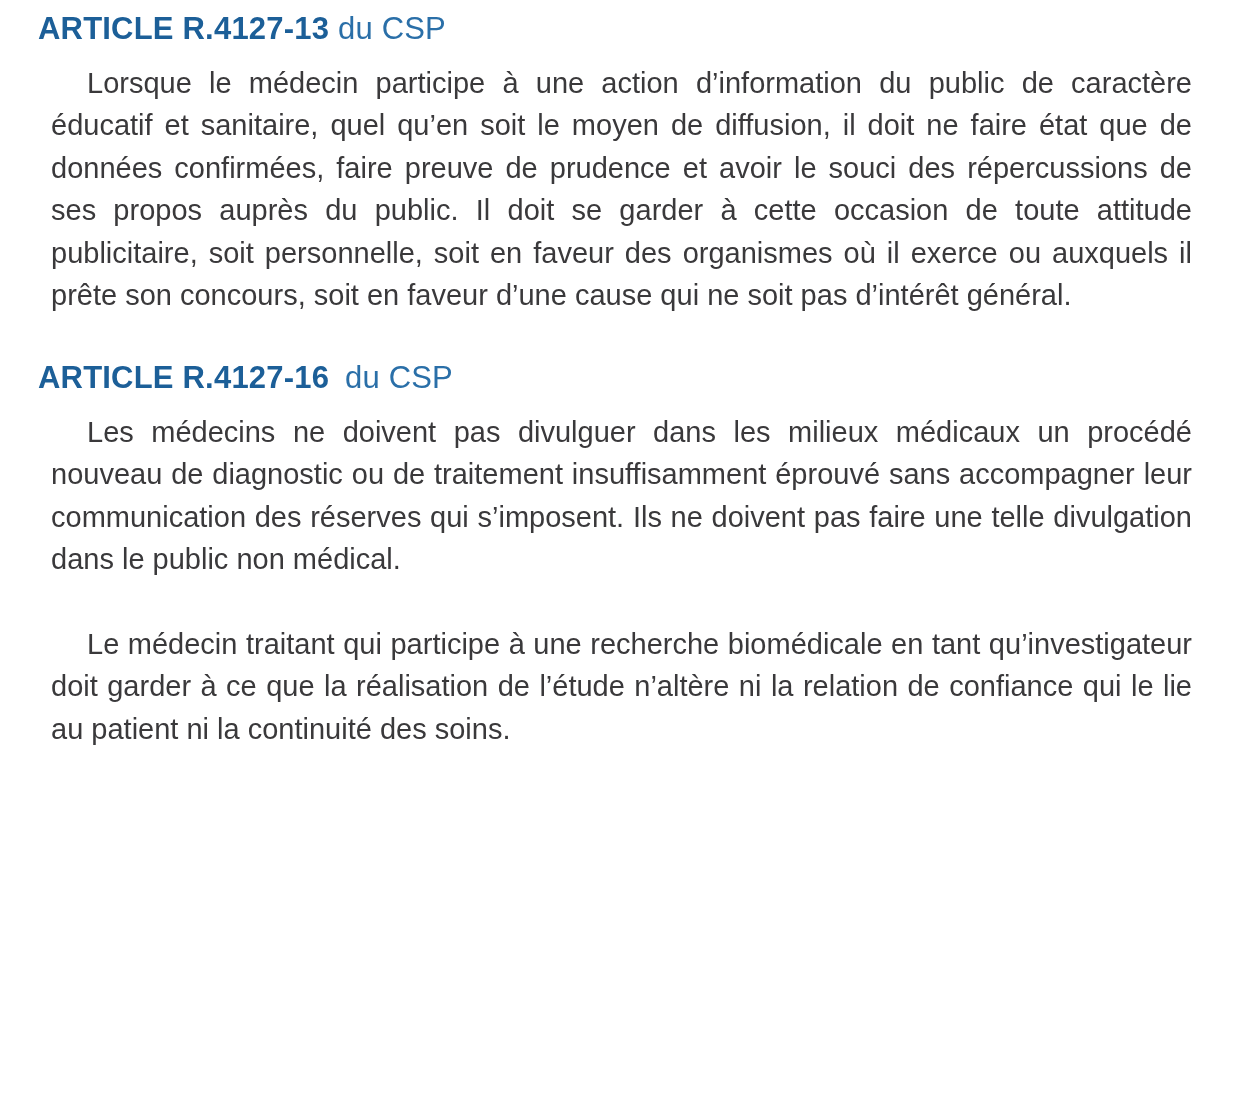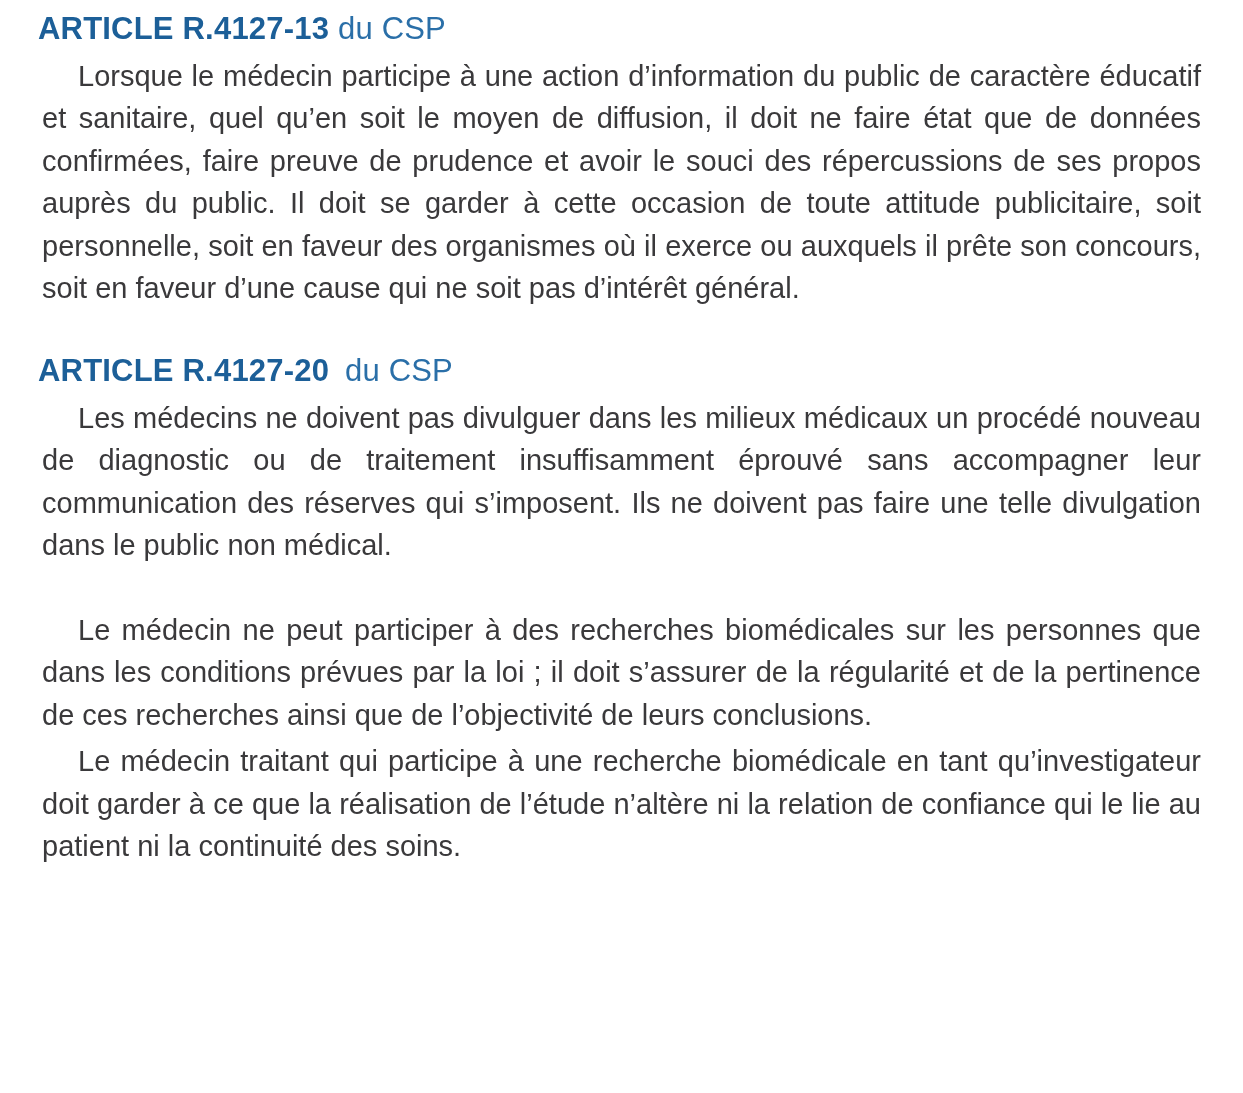--- a/index.html
+++ b/index.html
@@ -39,45 +39,44 @@
     font-weight: normal;
     color: #2a6fa8;
   }
   .article-heading .gap {
     display: inline-block;
     width: 7px;
   }
   .article-body p {
     font-size: 29px;
     line-height: 42.5px;
-    margin: 4px;
+    margin: 13px;
     text-align: justify;
     text-indent: 36px;
     color: #3a393b;
   }
 </style>
 </head>
 <body>
 
 <div class="page">
 
   <section class="article-section">
     <h2 class="article-heading"><span class="article-number">ARTICLE R.4127-13</span> <span class="article-source">du CSP</span></h2>
     <div class="article-body">
       <p>Lorsque le médecin participe à une action d’information du public de caractère éducatif et sanitaire, quel qu’en soit le moyen de diffusion, il doit ne faire état que de données confirmées, faire preuve de prudence et avoir le souci des répercussions de ses propos auprès du public. Il doit se garder à cette occasion de toute attitude publicitaire, soit personnelle, soit en faveur des organismes où il exerce ou auxquels il prête son concours, soit en faveur d’une cause qui ne soit pas d’intérêt général.</p>
     </div>
   </section>
 
   <section class="article-section">
-    <h2 class="article-heading"><span class="article-number">ARTICLE R.4127-20</span><span class="gap"></span> <span class="article-source">du CSP</span></h2>
+    <h2 class="article-heading"><span class="article-number">ARTICLE R.4127-16</span><span class="gap"></span> <span class="article-source">du CSP</span></h2>
     <div class="article-body">
       <p>Les médecins ne doivent pas divulguer dans les milieux médicaux un procédé nouveau de diagnostic ou de traitement insuffisamment éprouvé sans accompagner leur communication des réserves qui s’imposent. Ils ne doivent pas faire une telle divulgation dans le public non médical.</p>
     </div>
   </section>
 
   <section class="article-section">
     <div class="article-body">
-      <p>Le médecin ne peut participer à des recherches biomédicales sur les personnes que dans les conditions prévues par la loi ; il doit s’assurer de la régularité et de la pertinence de ces recherches ainsi que de l’objectivité de leurs conclusions.</p>
       <p>Le médecin traitant qui participe à une recherche biomédicale en tant qu’investigateur doit garder à ce que la réalisation de l’étude n’altère ni la relation de confiance qui le lie au patient ni la continuité des soins.</p>
     </div>
   </section>
 
 </div>
 
 </body></html>

